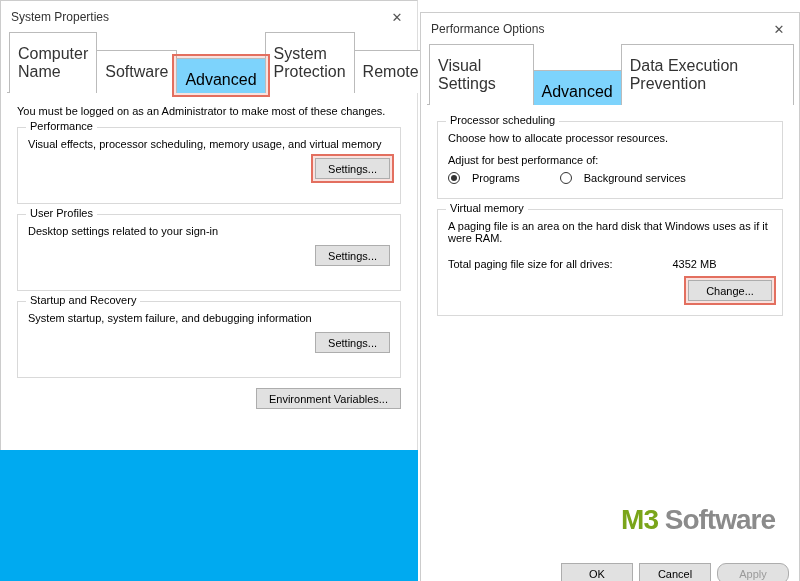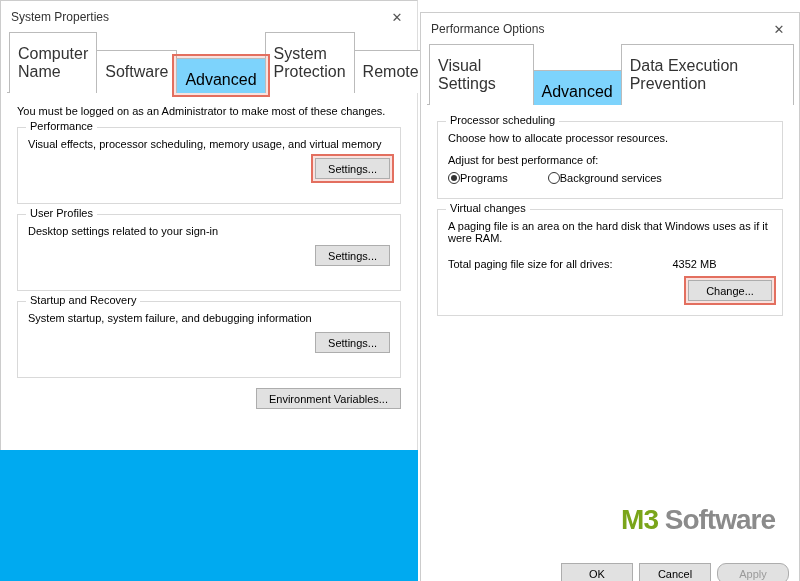--- a/index.html
+++ b/index.html
@@ -88,21 +88,21 @@
     outline: 2px solid #e36f5f;
     outline-offset: 2px;
     box-shadow: 0 0 0 4px rgba(227,111,95,0.2);
   }
   .footer-btns {
     position: absolute;
     bottom: 8px; right: 10px;
     display: flex; gap: 6px;
   }
   .radio-row { display:flex; align-items:center; gap:40px; margin-top:6px;}
-  .radio-item { display:flex; align-items:center; gap:0;}
+  .radio-item { display:flex; align-items:center; gap:12px;}
   .radio {
     width:12px;height:12px;border:1px solid #333;border-radius:50%;
     display:inline-flex;align-items:center;justify-content:center;
   }
   .radio.checked::after{content:"";width:6px;height:6px;border-radius:50%;background:#333;}
   .kv-row{display:flex;justify-content:flex-start;gap:60px;margin-top:14px;}
   .bottom-strip-left{
     position:absolute;left:0;top:450px;width:418px;height:131px;
     background:#00aaf0;
   }
@@ -193,21 +193,21 @@
           <span>Programs</span>
         </label>
         <label class="radio-item">
           <span class="radio"></span>
           <span>Background services</span>
         </label>
       </div>
     </div>
 
     <div class="groupbox" style="padding-bottom:14px">
-      <div class="grouplabel">Virtual changes</div>
+      <div class="grouplabel">Virtual memory</div>
       <div class="groupdesc">A paging file is an area on the hard disk that Windows uses as if it were RAM.</div>
       <div class="kv-row">
         <span>Total paging file size for all drives:</span>
         <span>4352 MB</span>
       </div>
       <div class="btnrow" style="margin-top:10px">
         <button class="winbtn highlight-red" style="min-width:84px">Change...</button>
       </div>
     </div>
 

